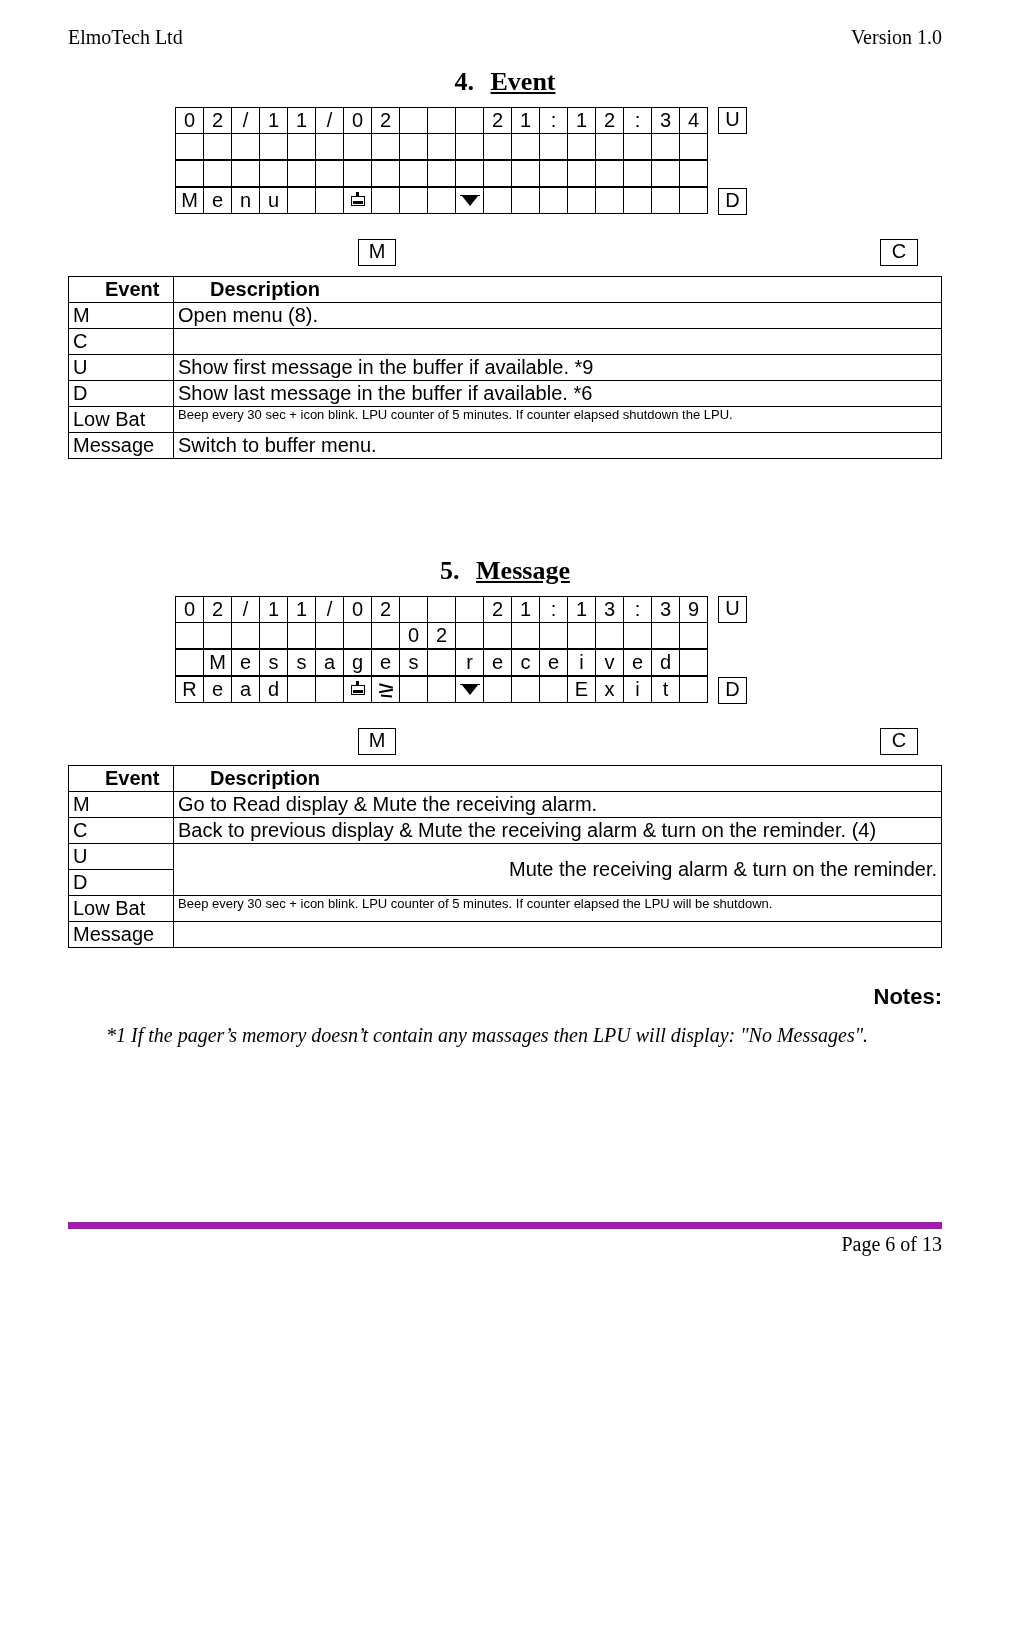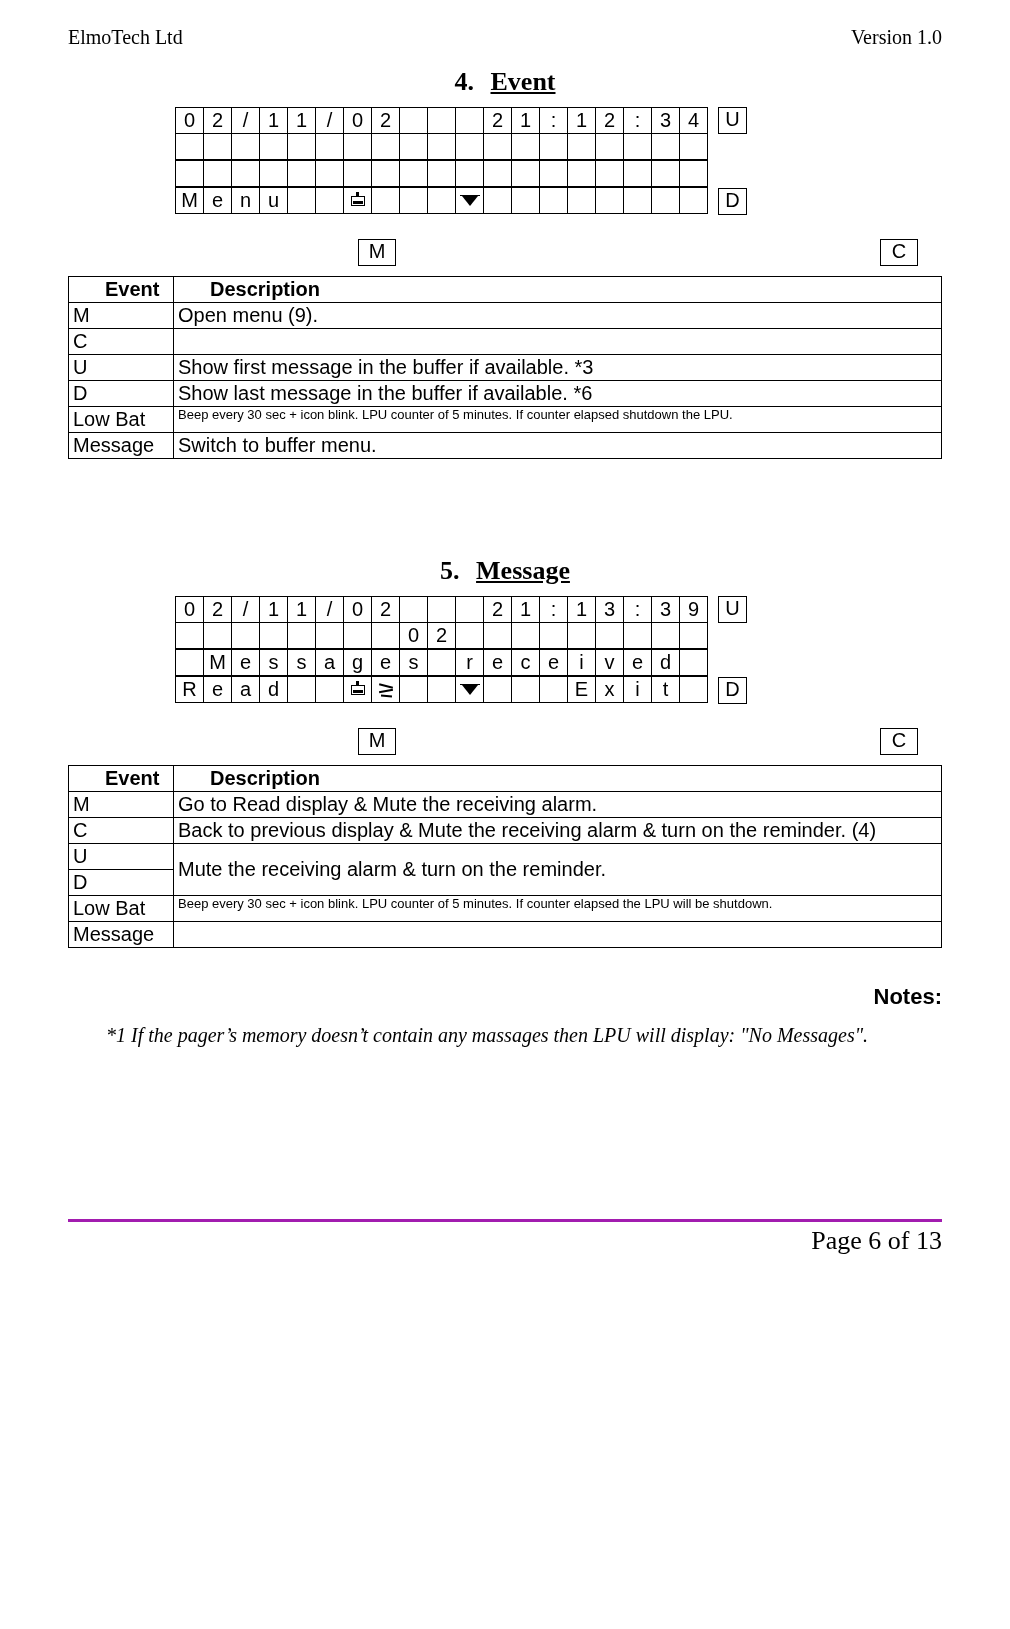--- a/index.html
+++ b/index.html
@@ -137,24 +137,24 @@
     font-size: 20px;
   }
 
   .footer {
     position: absolute;
     left: 68px;
     right: 68px;
     bottom: 38px;
   }
   .footer-line {
-    border-top: 3px solid #a21caf;
+    border-top: 7px solid #a21caf;
     padding-top: 4px;
     text-align: right;
-    font-size: 26px;
+    font-size: 20px;
   }
 
   
   .bat-icon {
     display: inline-block;
     width: 14px;
     height: 10px;
     border: 1.6px solid #000;
     position: relative;
     box-sizing: border-box;
@@ -348,29 +348,29 @@
   </div>
 
   <table class="events">
     <tbody>
         <tr>
       <th class="ev">Event</th>
       <th>Description</th>
     </tr>
     <tr>
           <td class="ev">M</td>
-          <td>Open menu (9).</td>
+          <td>Open menu (8).</td>
         </tr>
     <tr>
           <td class="ev">C</td>
           <td></td>
         </tr>
     <tr>
           <td class="ev">U</td>
-          <td><span>Show first message in the buffer if available. *3</span></td>
+          <td><span>Show first message in the buffer if available. *9</span></td>
         </tr>
     <tr>
           <td class="ev">D</td>
           <td><span>Show last message in the buffer if available. *6</span></td>
         </tr>
     <tr>
           <td class="ev">Low Bat</td>
           <td class="sm">Beep every 30 sec + icon blink. LPU counter of 5 minutes. If counter elapsed shutdown the LPU.</td>
         </tr>
     <tr>
@@ -509,21 +509,21 @@
     <tr>
           <td class="ev">M</td>
           <td>Go to Read display &amp; Mute the receiving alarm.</td>
         </tr>
     <tr>
           <td class="ev">C</td>
           <td>Back to previous display &amp; Mute the receiving alarm &amp; turn on the reminder. (4)</td>
         </tr>
     <tr>
           <td class="ev">U</td>
-          <td rowspan="2" style="vertical-align:middle;">Mute the receiving alarm &amp; turn on the reminder.</td>
+          <td rowspan="2" style="vertical-align:middle;text-align:right;">Mute the receiving alarm &amp; turn on the reminder.</td>
         </tr>
     <tr>
           <td class="ev">D</td>
         </tr>
     <tr>
           <td class="ev">Low Bat</td>
           <td class="sm">Beep every 30 sec + icon blink. LPU counter of 5 minutes. If counter elapsed the LPU will be shutdown.</td>
         </tr>
     <tr>
           <td class="ev">Message</td>

